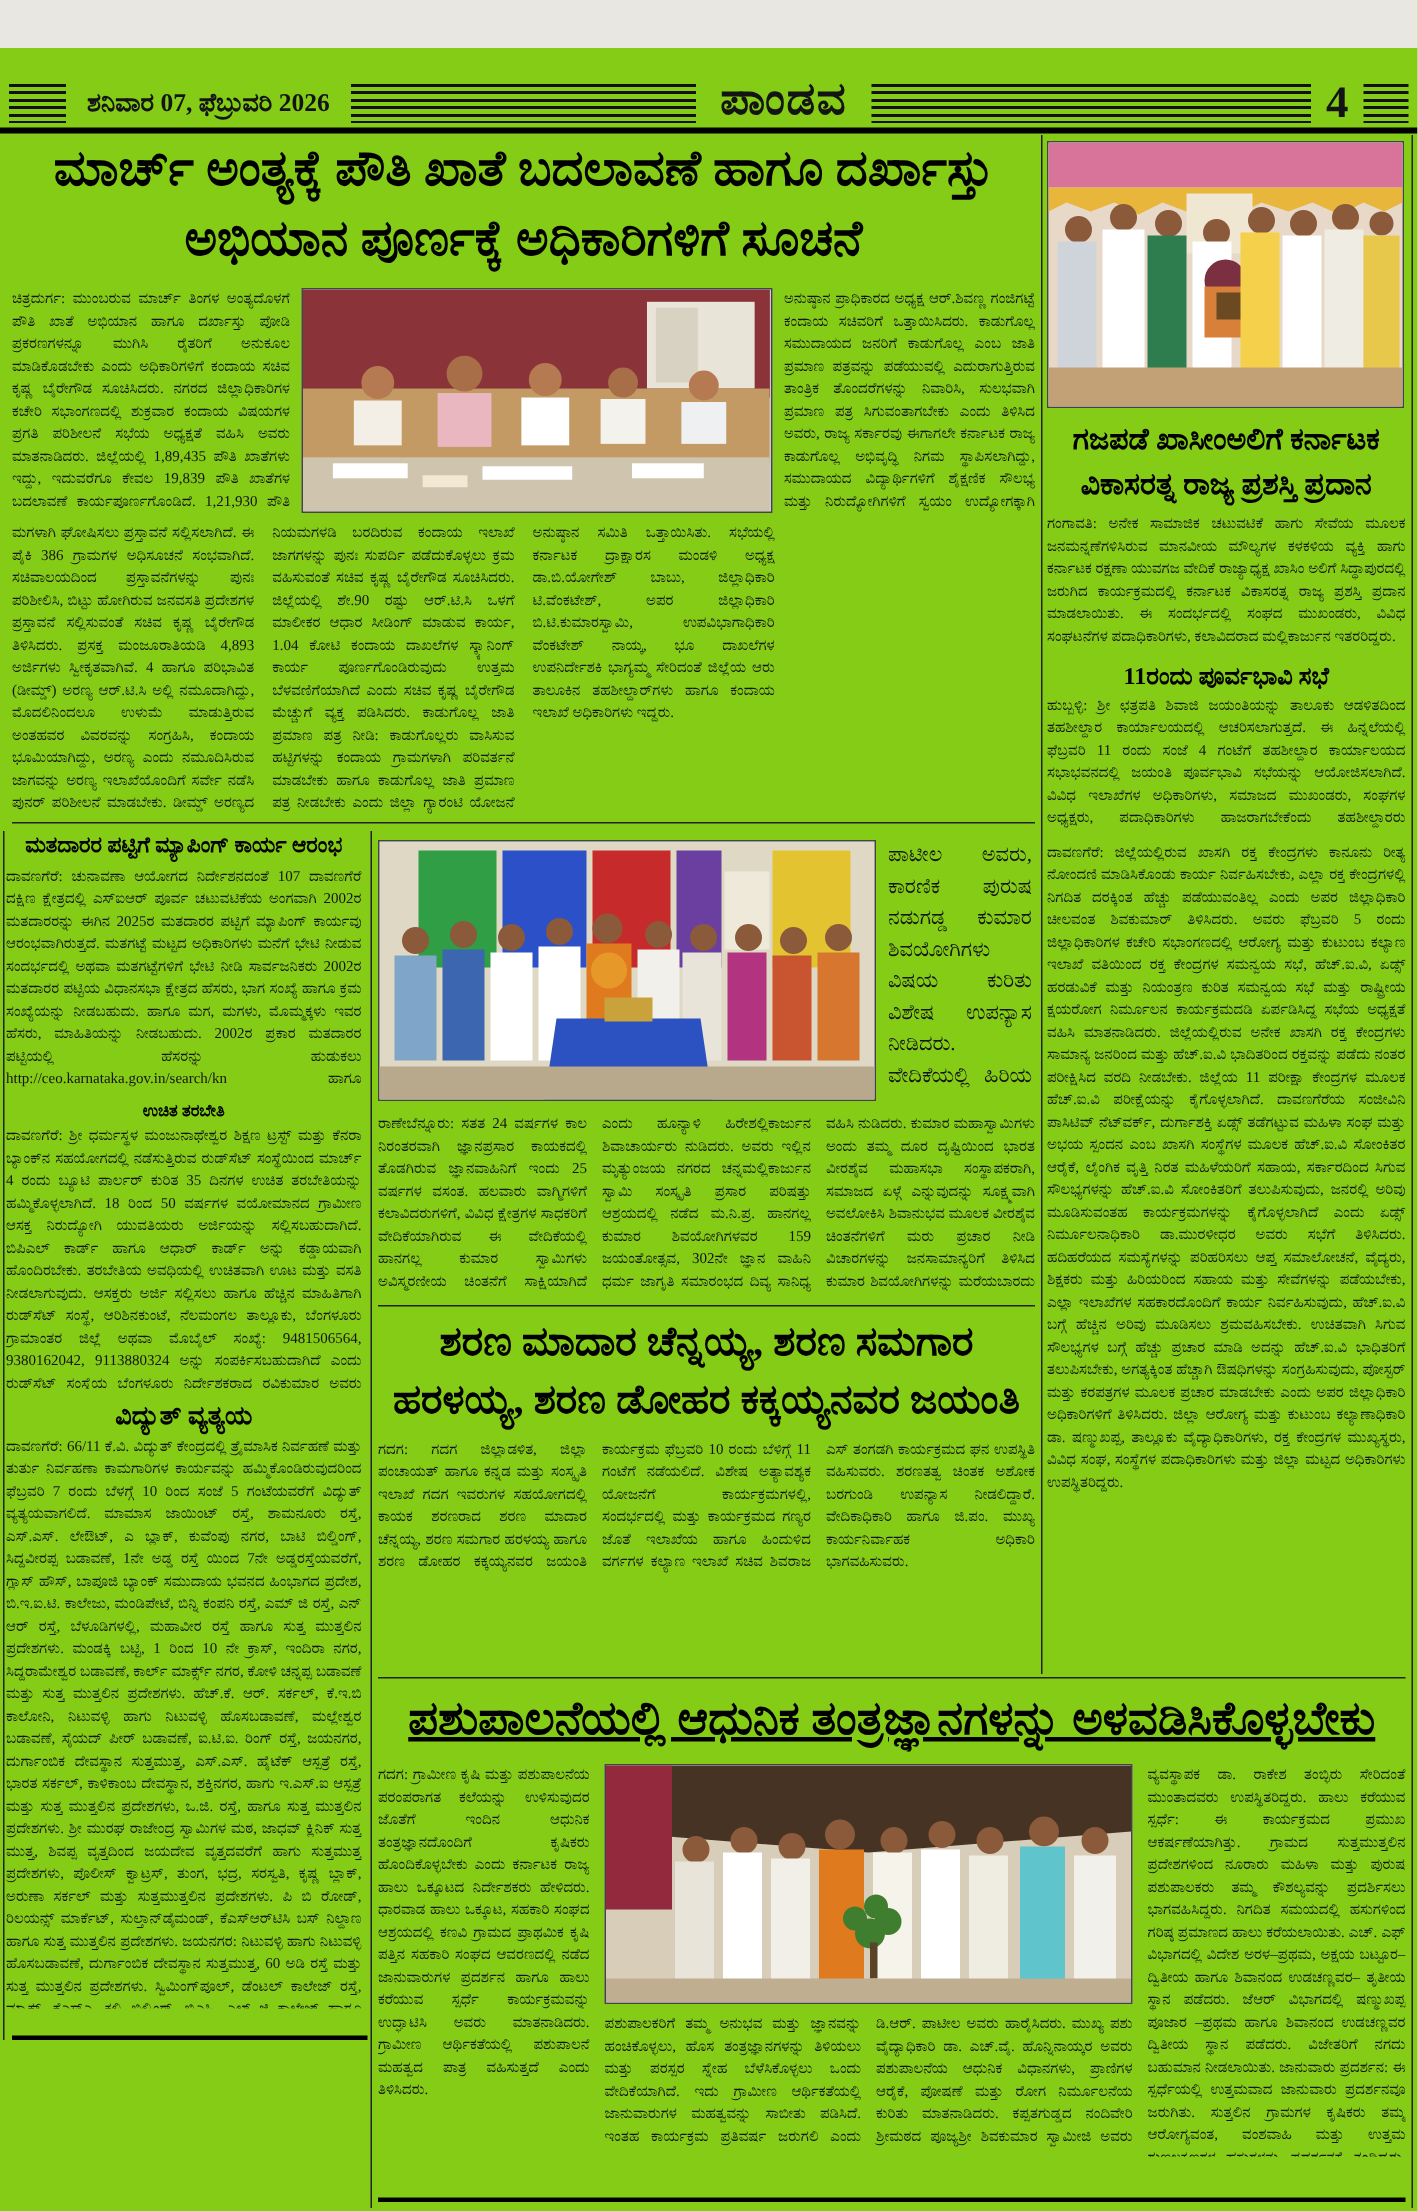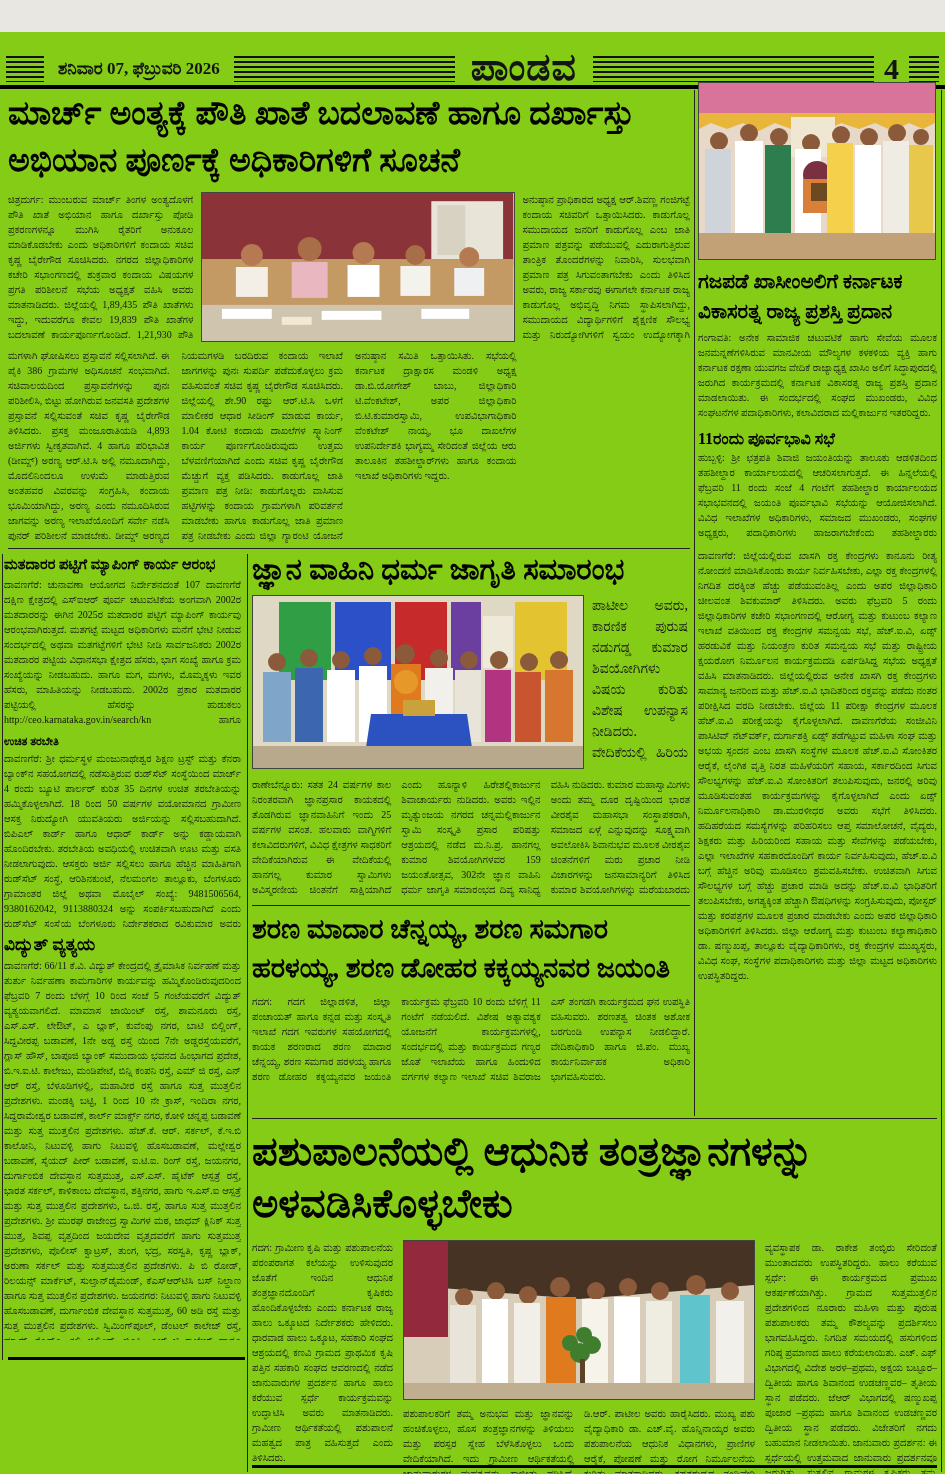--- a/index.html
+++ b/index.html
@@ -4,30 +4,30 @@
 <style>
   html,body{margin:0;padding:0;background:#e9e7e2;}
   #page{position:relative;width:945px;height:1474px;background:#84cc16;color:#141414;
         font-family:"Liberation Serif","DejaVu Serif",serif;overflow:hidden;margin-top:32px;}
   
   #masthead{position:absolute;left:0;top:0;width:945px;height:56px;}
   .mast-row{position:absolute;left:6px;right:6px;top:22px;height:30px;display:flex;align-items:center;}
   .stripe{height:26px;background:repeating-linear-gradient(180deg,#111 0 2px,transparent 2px 5px);}
   .s1{width:38px;} .s2{flex:1.1;} .s3{flex:1.4;} .s4{width:30px;}
   .mast-date{padding:0 14px;font-weight:bold;font-size:17px;white-space:nowrap;}
-  .mast-title{padding:0 16px;font-weight:bold;font-size:38px;letter-spacing:1px;white-space:nowrap;transform:translateY(-2px);}
+  .mast-title{padding:0 16px;font-weight:bold;font-size:30px;letter-spacing:1px;white-space:nowrap;transform:translateY(-2px);}
   .mast-page{padding:0 10px;font-weight:bold;font-size:30px;}
   #mast-bar{position:absolute;left:0;top:53px;width:945px;height:4px;background:#000;}
   
   .body-text{font-size:10px;line-height:1.5;text-align:justify;overflow:hidden;
              font-family:"Liberation Serif","DejaVu Serif",serif;}
   .cols-2{column-count:2;column-gap:10px;column-fill:auto;}
   .cols-3{column-count:3;column-gap:10px;column-fill:auto;}
   .cols-4{column-count:4;column-gap:12px;column-fill:auto;}
-  .headline{font-weight:bold;color:#000;}
+  .headline{font-weight:bold;text-align:center;color:#000;}
   .rule{position:absolute;background:#222;}
   .photo{display:block;border:1px solid #444;background:#ccc;}
   
   #lead{position:absolute;left:8px;top:58px;width:682px;height:460px;}
   #lead-headline{font-size:33px;line-height:1.42;}
   #lead-row{display:flex;margin-top:8px;gap:8px;}
   #lead-left{width:186px;height:150px;}
   #lead-right{width:168px;height:150px;}
   #lead-bottom{margin-top:6px;height:196px;}
   
@@ -40,30 +40,30 @@
   
   #middle{position:absolute;left:252px;top:520px;width:438px;height:566px;}
   #jnana-headline{font-size:29px;line-height:1.2;}
   #jnana-row{display:flex;gap:8px;margin-top:8px;}
   #jnana-side{width:96px;height:172px;font-size:14px;}
   #jnana-bottom{margin-top:8px;height:122px;}
   #mid-rule{margin:6px 0 4px 0;height:1px;background:#222;}
   #sharana-headline{font-size:27px;line-height:1.45;}
   #sharana-body{margin-top:6px;height:94px;}
   
-  #right-rail{position:absolute;left:698px;top:50px;width:239px;height:1026px;}
+  #right-rail{position:absolute;left:698px;top:62px;width:239px;height:1026px;}
   #award-headline{font-size:20px;line-height:1.5;margin-top:6px;}
   #award-body{height:94px;margin-top:4px;}
   #presabha-head{font-size:16px;margin-top:6px;}
   #presabha-body{height:92px;margin-top:2px;}
   #tb-headline{font-size:26px;line-height:1.5;margin-top:8px;}
   #tb-body{height:486px;margin-top:6px;}
   
   #bottom-story{position:absolute;left:252px;top:1088px;width:685px;height:352px;}
-  #cattle-headline{font-size:40px;line-height:1.3;margin-top:6px;}
+  #cattle-headline{font-size:31px;line-height:1.3;margin-top:6px;text-decoration:underline;}
   #cattle-grid{display:flex;gap:10px;margin-top:10px;}
   #cattle-left{width:146px;height:262px;}
   #cattle-mid{width:352px;}
   #cattle-below{margin-top:6px;height:96px;}
   #cattle-right{width:178px;height:262px;}
   #bottom-bar{position:absolute;left:0px;top:345px;width:685px;height:3px;background:#000;}
   
   #vdiv1{left:247px;top:522px;width:1px;height:918px;}
   #vdiv2{left:694px;top:58px;width:1px;height:1026px;}
   #vdiv3{left:941px;top:58px;width:1px;height:1382px;}
@@ -124,21 +124,20 @@
     <div class="headline small-head">ಮತದಾರರ ಪಟ್ಟಿಗೆ ಮ್ಯಾಪಿಂಗ್ ಕಾರ್ಯ ಆರಂಭ</div>
     <div id="voters-body" class="body-text">ದಾವಣಗೆರೆ: ಚುನಾವಣಾ ಆಯೋಗದ ನಿರ್ದೇಶನದಂತೆ 107 ದಾವಣಗೆರೆ ದಕ್ಷಿಣ ಕ್ಷೇತ್ರದಲ್ಲಿ ಎಸ್‌ಐಆರ್ ಪೂರ್ವ ಚಟುವಟಿಕೆಯ ಅಂಗವಾಗಿ 2002ರ ಮತದಾರರನ್ನು ಈಗಿನ 2025ರ ಮತದಾರರ ಪಟ್ಟಿಗೆ ಮ್ಯಾಪಿಂಗ್ ಕಾರ್ಯವು ಆರಂಭವಾಗಿರುತ್ತದೆ. ಮತಗಟ್ಟೆ ಮಟ್ಟದ ಅಧಿಕಾರಿಗಳು ಮನೆಗೆ ಭೇಟಿ ನೀಡುವ ಸಂದರ್ಭದಲ್ಲಿ ಅಥವಾ ಮತಗಟ್ಟೆಗಳಿಗೆ ಭೇಟಿ ನೀಡಿ ಸಾರ್ವಜನಿಕರು 2002ರ ಮತದಾರರ ಪಟ್ಟಿಯ ವಿಧಾನಸಭಾ ಕ್ಷೇತ್ರದ ಹೆಸರು, ಭಾಗ ಸಂಖ್ಯೆ ಹಾಗೂ ಕ್ರಮ ಸಂಖ್ಯೆಯನ್ನು ನೀಡಬಹುದು. ಹಾಗೂ ಮಗ, ಮಗಳು, ಮೊಮ್ಮಕ್ಕಳು ಇವರ ಹೆಸರು, ಮಾಹಿತಿಯನ್ನು ನೀಡಬಹುದು. 2002ರ ಪ್ರಕಾರ ಮತದಾರರ ಪಟ್ಟಿಯಲ್ಲಿ ಹೆಸರನ್ನು ಹುಡುಕಲು http://ceo.karnataka.gov.in/search/kn ಹಾಗೂ http://ceo.karnataka.gov.in/voter_list/kn ನ್ನು ಸಂಪರ್ಕಿಸಬಹುದೆಂದು ಪಾಲಿಕೆ ಆಯುಕ್ತ ಹಾಗೂ ಮತದಾರರ ನೋಂದಣಾಧಿಕಾರಿ ತಿಳಿಸಿದ್ದಾರೆ.</div>
     <div class="headline" style="font-size:11px;margin:6px 0 3px 0;">ಉಚಿತ ತರಬೇತಿ</div>
     <div id="training-body" class="body-text">ದಾವಣಗೆರೆ: ಶ್ರೀ ಧರ್ಮಸ್ಥಳ ಮಂಜುನಾಥೇಶ್ವರ ಶಿಕ್ಷಣ ಟ್ರಸ್ಟ್ ಮತ್ತು ಕೆನರಾ ಬ್ಯಾಂಕ್‌ನ ಸಹಯೋಗದಲ್ಲಿ ನಡೆಸುತ್ತಿರುವ ರುಡ್‌ಸೆಟ್ ಸಂಸ್ಥೆಯಿಂದ ಮಾರ್ಚ್ 4 ರಂದು ಬ್ಯೂಟಿ ಪಾರ್ಲರ್ ಕುರಿತ 35 ದಿನಗಳ ಉಚಿತ ತರಬೇತಿಯನ್ನು ಹಮ್ಮಿಕೊಳ್ಳಲಾಗಿದೆ. 18 ರಿಂದ 50 ವರ್ಷಗಳ ವಯೋಮಾನದ ಗ್ರಾಮೀಣ ಆಸಕ್ತ ನಿರುದ್ಯೋಗಿ ಯುವತಿಯರು ಅರ್ಜಿಯನ್ನು ಸಲ್ಲಿಸಬಹುದಾಗಿದೆ. ಬಿಪಿಎಲ್ ಕಾರ್ಡ್ ಹಾಗೂ ಆಧಾರ್ ಕಾರ್ಡ್ ಅನ್ನು ಕಡ್ಡಾಯವಾಗಿ ಹೊಂದಿರಬೇಕು. ತರಬೇತಿಯ ಅವಧಿಯಲ್ಲಿ ಉಚಿತವಾಗಿ ಊಟ ಮತ್ತು ವಸತಿ ನೀಡಲಾಗುವುದು. ಆಸಕ್ತರು ಅರ್ಜಿ ಸಲ್ಲಿಸಲು ಹಾಗೂ ಹೆಚ್ಚಿನ ಮಾಹಿತಿಗಾಗಿ ರುಡ್‌ಸೆಟ್ ಸಂಸ್ಥೆ, ಆರಿಶಿನಕುಂಟೆ, ನೆಲಮಂಗಲ ತಾಲ್ಲೂಕು, ಬೆಂಗಳೂರು ಗ್ರಾಮಾಂತರ ಜಿಲ್ಲೆ ಅಥವಾ ಮೊಬೈಲ್ ಸಂಖ್ಯೆ: 9481506564, 9380162042, 9113880324 ಅನ್ನು ಸಂಪರ್ಕಿಸಬಹುದಾಗಿದೆ ಎಂದು ರುಡ್‌ಸೆಟ್ ಸಂಸ್ಥೆಯ ಬೆಂಗಳೂರು ನಿರ್ದೇಶಕರಾದ ರವಿಕುಮಾರ ಅವರು ಪ್ರಕಟಣೆಯಲ್ಲಿ ತಿಳಿಸಿದ್ದಾರೆ.</div>
     <div class="headline" style="font-size:17px;margin:8px 0 3px 0;">ವಿದ್ಯುತ್ ವ್ಯತ್ಯಯ</div>
     <div id="power-body" class="body-text">ದಾವಣಗೆರೆ: 66/11 ಕೆ.ವಿ. ವಿದ್ಯುತ್ ಕೇಂದ್ರದಲ್ಲಿ ತ್ರೈಮಾಸಿಕ ನಿರ್ವಹಣೆ ಮತ್ತು ತುರ್ತು ನಿರ್ವಹಣಾ ಕಾಮಗಾರಿಗಳ ಕಾರ್ಯವನ್ನು ಹಮ್ಮಿಕೊಂಡಿರುವುದರಿಂದ ಫೆಬ್ರವರಿ 7 ರಂದು ಬೆಳಗ್ಗೆ 10 ರಿಂದ ಸಂಜೆ 5 ಗಂಟೆಯವರೆಗೆ ವಿದ್ಯುತ್ ವ್ಯತ್ಯಯವಾಗಲಿದೆ. ಮಾಮಾಸ ಜಾಯಿಂಟ್ ರಸ್ತೆ, ಶಾಮನೂರು ರಸ್ತೆ, ಎಸ್.ಎಸ್. ಲೇಔಟ್, ಎ ಬ್ಲಾಕ್, ಕುವೆಂಪು ನಗರ, ಬಾಟಿ ಬಿಲ್ಡಿಂಗ್, ಸಿದ್ದವೀರಪ್ಪ ಬಡಾವಣೆ, 1ನೇ ಅಡ್ಡ ರಸ್ತೆ ಯಿಂದ 7ನೇ ಅಡ್ಡರಸ್ತೆಯವರೆಗೆ, ಗ್ಲಾಸ್ ಹೌಸ್, ಬಾಪೂಜಿ ಬ್ಯಾಂಕ್ ಸಮುದಾಯ ಭವನದ ಹಿಂಭಾಗದ ಪ್ರದೇಶ, ಬಿ.ಇ.ಐ.ಟಿ. ಕಾಲೇಜು, ಮಂಡಿಪೇಟೆ, ಬಿನ್ನಿ ಕಂಪನಿ ರಸ್ತೆ, ಎಮ್ ಜಿ ರಸ್ತೆ, ಎನ್ ಆರ್ ರಸ್ತೆ, ಬೆಳೂಡಿಗಳಲ್ಲಿ, ಮಹಾವೀರ ರಸ್ತೆ ಹಾಗೂ ಸುತ್ತ ಮುತ್ತಲಿನ ಪ್ರದೇಶಗಳು. ಮಂಡಕ್ಕಿ ಬಟ್ಟಿ, 1 ರಿಂದ 10 ನೇ ಕ್ರಾಸ್, ಇಂದಿರಾ ನಗರ, ಸಿದ್ದರಾಮೇಶ್ವರ ಬಡಾವಣೆ, ಕಾರ್ಲ್ ಮಾರ್ಕ್ಸ್ ನಗರ, ಕೋಳಿ ಚನ್ನಪ್ಪ ಬಡಾವಣೆ ಮತ್ತು ಸುತ್ತ ಮುತ್ತಲಿನ ಪ್ರದೇಶಗಳು. ಹೆಚ್.ಕೆ. ಆರ್. ಸರ್ಕಲ್, ಕೆ.ಇ.ಬಿ ಕಾಲೋನಿ, ನಿಟುವಳ್ಳಿ ಹಾಗು ನಿಟುವಳ್ಳಿ ಹೊಸಬಡಾವಣೆ, ಮಲ್ಲೇಶ್ವರ ಬಡಾವಣೆ, ಸೈಯದ್ ಪೀರ್ ಬಡಾವಣೆ, ಐ.ಟಿ.ಐ. ರಿಂಗ್ ರಸ್ತೆ, ಜಯನಗರ, ದುರ್ಗಾಂಬಿಕ ದೇವಸ್ಥಾನ ಸುತ್ತಮುತ್ತ, ಎಸ್.ಎಸ್. ಹೈಟೆಕ್ ಆಸ್ಪತ್ರೆ ರಸ್ತೆ, ಭಾರತ ಸರ್ಕಲ್, ಕಾಳಿಕಾಂಬ ದೇವಸ್ಥಾನ, ಶಕ್ತಿನಗರ, ಹಾಗು ಇ.ಎಸ್.ಐ ಆಸ್ಪತ್ರೆ ಮತ್ತು ಸುತ್ತ ಮುತ್ತಲಿನ ಪ್ರದೇಶಗಳು, ಒ.ಜಿ. ರಸ್ತೆ, ಹಾಗೂ ಸುತ್ತ ಮುತ್ತಲಿನ ಪ್ರದೇಶಗಳು. ಶ್ರೀ ಮುರಘ ರಾಜೇಂದ್ರ ಸ್ವಾಮಿಗಳ ಮಠ, ಜಾಧವ್ ಕ್ಲಿನಿಕ್ ಸುತ್ತ ಮುತ್ತ, ಶಿವಪ್ಪ ವೃತ್ತದಿಂದ ಜಯದೇವ ವೃತ್ತದವರೆಗೆ ಹಾಗು ಸುತ್ತಮುತ್ತ ಪ್ರದೇಶಗಳು, ಪೊಲೀಸ್ ಕ್ವಾಟ್ರಸ್, ತುಂಗ, ಭದ್ರ, ಸರಸ್ವತಿ, ಕೃಷ್ಣ ಬ್ಲಾಕ್, ಅರುಣಾ ಸರ್ಕಲ್ ಮತ್ತು ಸುತ್ತಮುತ್ತಲಿನ ಪ್ರದೇಶಗಳು. ಪಿ ಬಿ ರೋಡ್, ರಿಲಯನ್ಸ್ ಮಾರ್ಕೆಟ್, ಸುಲ್ತಾನ್‌ಡೈಮಂಡ್, ಕೆಎಸ್ಆರ್‌ಟಿಸಿ ಬಸ್ ನಿಲ್ದಾಣ ಹಾಗೂ ಸುತ್ತ ಮುತ್ತಲಿನ ಪ್ರದೇಶಗಳು. ಜಯನಗರ: ನಿಟುವಳ್ಳಿ ಹಾಗು ನಿಟುವಳ್ಳಿ ಹೊಸಬಡಾವಣೆ, ದುರ್ಗಾಂಬಿಕ ದೇವಸ್ಥಾನ ಸುತ್ತಮುತ್ತ, 60 ಅಡಿ ರಸ್ತೆ ಮತ್ತು ಸುತ್ತ ಮುತ್ತಲಿನ ಪ್ರದೇಶಗಳು. ಸ್ವಿಮಿಂಗ್‌ಪೂಲ್, ಡೆಂಟಲ್ ಕಾಲೇಜ್ ರಸ್ತೆ, ಮ್ಯಾಕ್ಸ್, ಕೆಎಸ್ಎ, ಕಲ್ಲಿ ಬಿಲ್ಡಿಂಗ್, ಬಿಎಸ್ಸಿ, ಎಲ್ ಜಿ ಕಾಲೇಜ್ ಹಾಗೂ ಸುತ್ತಮುತ್ತಲಿನ ಪ್ರದೇಶಗಳು. ನಿಜಲಿಂಗಪ್ಪ ಬಡಾವಣೆ, ಲಿಂಗಾರ್ ರೋಡ್, ಕುಂದುವಾಡ ರಸ್ತೆ, ಯಲ್ಲಮ್ಮ ನಗರ, ಎಸ್ಪಿಎಸ್ ನಗರ 4ನೇ ಮೇನ್, 3ನೇ ಮೇನ್ ಹಾಗೂ ಸುತ್ತ ಮುತ್ತಲ ಪ್ರದೇಶಗಳು. ಎ.ವಿ.ಕೆ ಕಾಲೇಜ್ ರಸ್ತೆ, ರತ್ನಮ್ಮ ಮಹಿಳಾ ಹಾಸ್ಟೆಲ್, ಸೀತಮ್ಮ ಕಾಲೇಜ್ ಮತ್ತು ಬಡಾವಣೆ ಪೊಲೀಸ್ ಠಾಣೆ, ಹದಡಿರೋಡ್ ಹಾಗೂ ಸುತ್ತ ಮುತ್ತ ಪ್ರದೇಶಗಳು. ಎಮ್.ಬಿ. ಕೇರಿ, ಹೊಂಡದ ಸರ್ಕಲ್, ಕಾಯಿಪೇಟೆ, ಜಾಲಿನಗರ, ಟೀಚರ್ ಕಾಲೋನಿ, ಶಿವಾಜಿ ನಗರ, ಶಿವಾಜಿ ಸರ್ಕಲ್, ಚಲುವಾದಿ ಕೇರಿ, ಬಿ.ಡಬ್ಲ್ಯೂ.ಎಸ್. ಕಾಲೋನಿ, ಹಳೇಪೇಟೆ, ಬಾರ್‌ಲೈನ್ ರಸ್ತೆ ಹಾಗೂ ಸುತ್ತಮುತ್ತಲಿನ ಪ್ರದೇಶಗಳು, ಇ.ಎಸ್.ಐ ಆಸ್ಪತ್ರೆ ಹಾಗೂ ಸುತ್ತ ಮುತ್ತಲಿನ ಪ್ರದೇಶಗಳು. ಶಕ್ತಿನಗರ, ಬನಶಂಕರಿ ದೇವಸ್ಥಾನದ ಸುತ್ತಮುತ್ತ, ರಾಜೇಂದ್ರ ಬಡಾವಣೆ ಹಾಗೂ ಸುತ್ತ ಮುತ್ತಲಿನ ಪ್ರದೇಶಗಳು. ಮೀನು ಮಾರುಕಟ್ಟೆ, ಜೋಗಲ್ ಬಾಬಾ ಲೇ ಔಟ್, ಮುಸ್ತಾಫಾ ನಗರ ಹಾಗೂ ಸುತ್ತಮುತ್ತಲಿನ ಪ್ರದೇಶಗಳಲ್ಲಿ ವಿದ್ಯುತ್ ವ್ಯತ್ಯಯವಾಗಲಿದೆ ಎಂದು ಬೆಸ್ಕಾಂ ಪ್ರಕಟಣೆ ತಿಳಿಸಿದೆ.</div>
   </div>
   <div id="left-rail-end"></div>
 
   <div id="middle">
-    <div id="jnana-headline" class="headline">ಜ್ಞಾನ ವಾಹಿನಿ ಧರ್ಮ ಜಾಗೃತಿ ಸಮಾರಂಭ</div>
     <div id="jnana-row">
       <svg class="photo" width="330" height="172" viewBox="0 0 330 172">
         <rect width="330" height="172" fill="#ded8c4"></rect>
         <rect x="26" y="6" width="52" height="78" fill="#2f9e44"></rect>
         <rect x="82" y="6" width="56" height="78" fill="#2b50c8"></rect>
         <rect x="142" y="6" width="52" height="78" fill="#c62a2a"></rect>
         <rect x="198" y="6" width="30" height="78" fill="#6a3fa0"></rect>
         <rect x="262" y="6" width="52" height="78" fill="#e3c430"></rect>
         <rect x="230" y="20" width="30" height="52" fill="#efe9da"></rect>
         <g fill="#8a5a3a">

